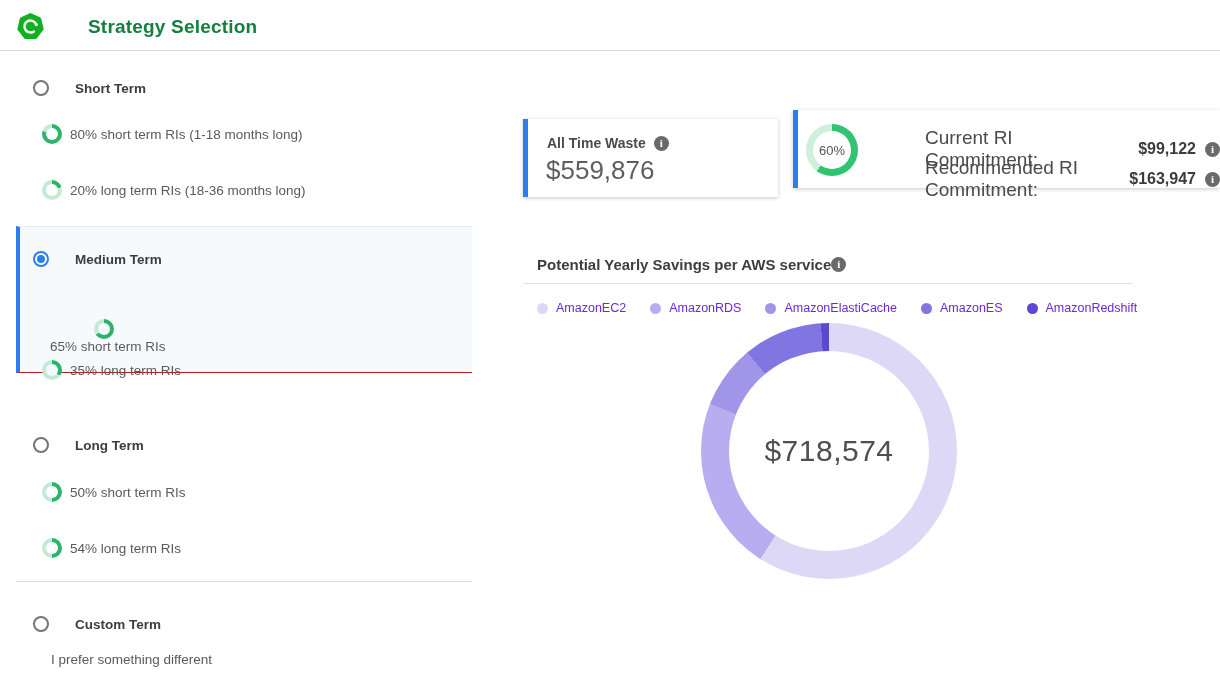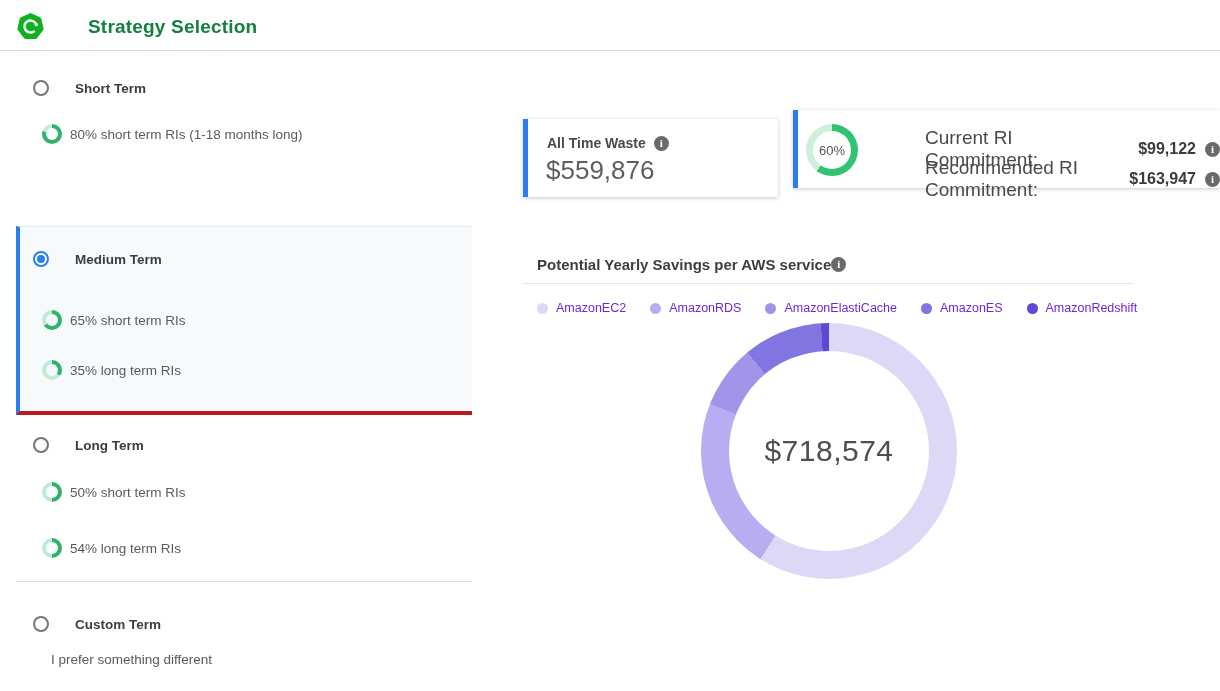--- a/index.html
+++ b/index.html
@@ -17,22 +17,22 @@
   .radio { width:16px; height:16px; border-radius:50%; border:2px solid #757575; background:#fff; flex:0 0 16px; }
   .radio.selected { border-color:#2c7ef0; position:relative; }
   .radio.selected::after { content:""; position:absolute; left:2px; top:2px; width:8px; height:8px; border-radius:50%; background:#2c7ef0; }
   .section-label { margin-left:26px; font-size:13.5px; font-weight:700; color:#3d3d3d; }
 
   .item-row { position:absolute; display:flex; align-items:center; height:24px; }
   .ring { width:20px; height:20px; border-radius:50%; position:relative; flex:0 0 20px; }
   .ring .hole { position:absolute; left:4px; top:4px; width:12px; height:12px; border-radius:50%; background:#fff; }
   .item-label { margin-left:8px; font-size:13.5px; color:#5a5a5a; }
 
-  .section-box { position:absolute; left:16px; top:226px; width:456px; height:189px; background:#f6fafd;
-                 border-left:4px solid #2c7ef0; border-top:1px solid #e4ecf4; border-bottom:4px solid #b91c1c; }
+  .section-box { position:absolute; left:16px; top:226px; width:456px; height:147px; background:#f6fafd;
+                 border-left:4px solid #2c7ef0; border-top:1px solid #e4ecf4; border-bottom:1px solid #b91c1c; }
   .section-box .ring .hole { background:#f6fafd; }
 
   .panel-divider { position:absolute; left:16px; top:581px; width:456px; height:1px; background:#dcdcdc; }
   .custom-desc { position:absolute; left:51px; top:652px; font-size:13.5px; color:#5a5a5a; }
 
   
   .info-icon { display:inline-flex; align-items:center; justify-content:center; width:15px; height:15px; border-radius:50%;
                background:#6a6a6a; color:#fff; font-family:"Liberation Serif",serif; font-weight:700; font-style:normal;
                font-size:11px; line-height:1; cursor:pointer; flex:0 0 15px; }
 
@@ -86,27 +86,33 @@
   <div class="section-row" style="left:33px; top:76px;">
     <span class="radio"></span>
     <span class="section-label">Short Term</span>
   </div>
   <div class="item-row" style="left:42px; top:122px;text-align:center;">
     <span class="ring" style="background: conic-gradient(rgb(45, 179, 106) 0deg, rgb(45, 179, 106) 80%, rgb(195, 234, 211) 80%, rgb(195, 234, 211) 100%);">
         <span class="hole"></span>
       </span>
     <span class="item-label">80% short term RIs (1-18 months long)</span>
   </div>
+  <div class="item-row" style="left:42px; top:178px;">
+    <span class="ring" style="background: conic-gradient(rgb(45, 179, 106) 0deg, rgb(45, 179, 106) 20%, rgb(195, 234, 211) 20%, rgb(195, 234, 211) 100%);">
+        <span class="hole"></span>
+      </span>
+    <span class="item-label">20% long term RIs (18-36 months long)</span>
+  </div>
 
   <div class="section-box">
     <div class="section-row" style="left:13px; top:20px;">
       <span class="radio selected"></span>
       <span class="section-label">Medium Term</span>
     </div>
-    <div class="item-row" style="left:22px; top:81px;">
+    <div class="item-row" style="left:22px; top:92px;flex-direction:column;">
       <span class="ring" style="background: conic-gradient(rgb(45, 179, 106) 0deg, rgb(45, 179, 106) 65%, rgb(195, 234, 211) 65%, rgb(195, 234, 211) 100%);">
           <span class="hole"></span>
         </span>
       <span class="item-label">65% short term RIs</span>
     </div>
     <div class="item-row" style="left:22px; top:131px;">
       <span class="ring" style="background: conic-gradient(rgb(45, 179, 106) 0deg, rgb(45, 179, 106) 35%, rgb(195, 234, 211) 35%, rgb(195, 234, 211) 100%);">
           <span class="hole"></span>
         </span>
       <span class="item-label">35% long term RIs</span>

